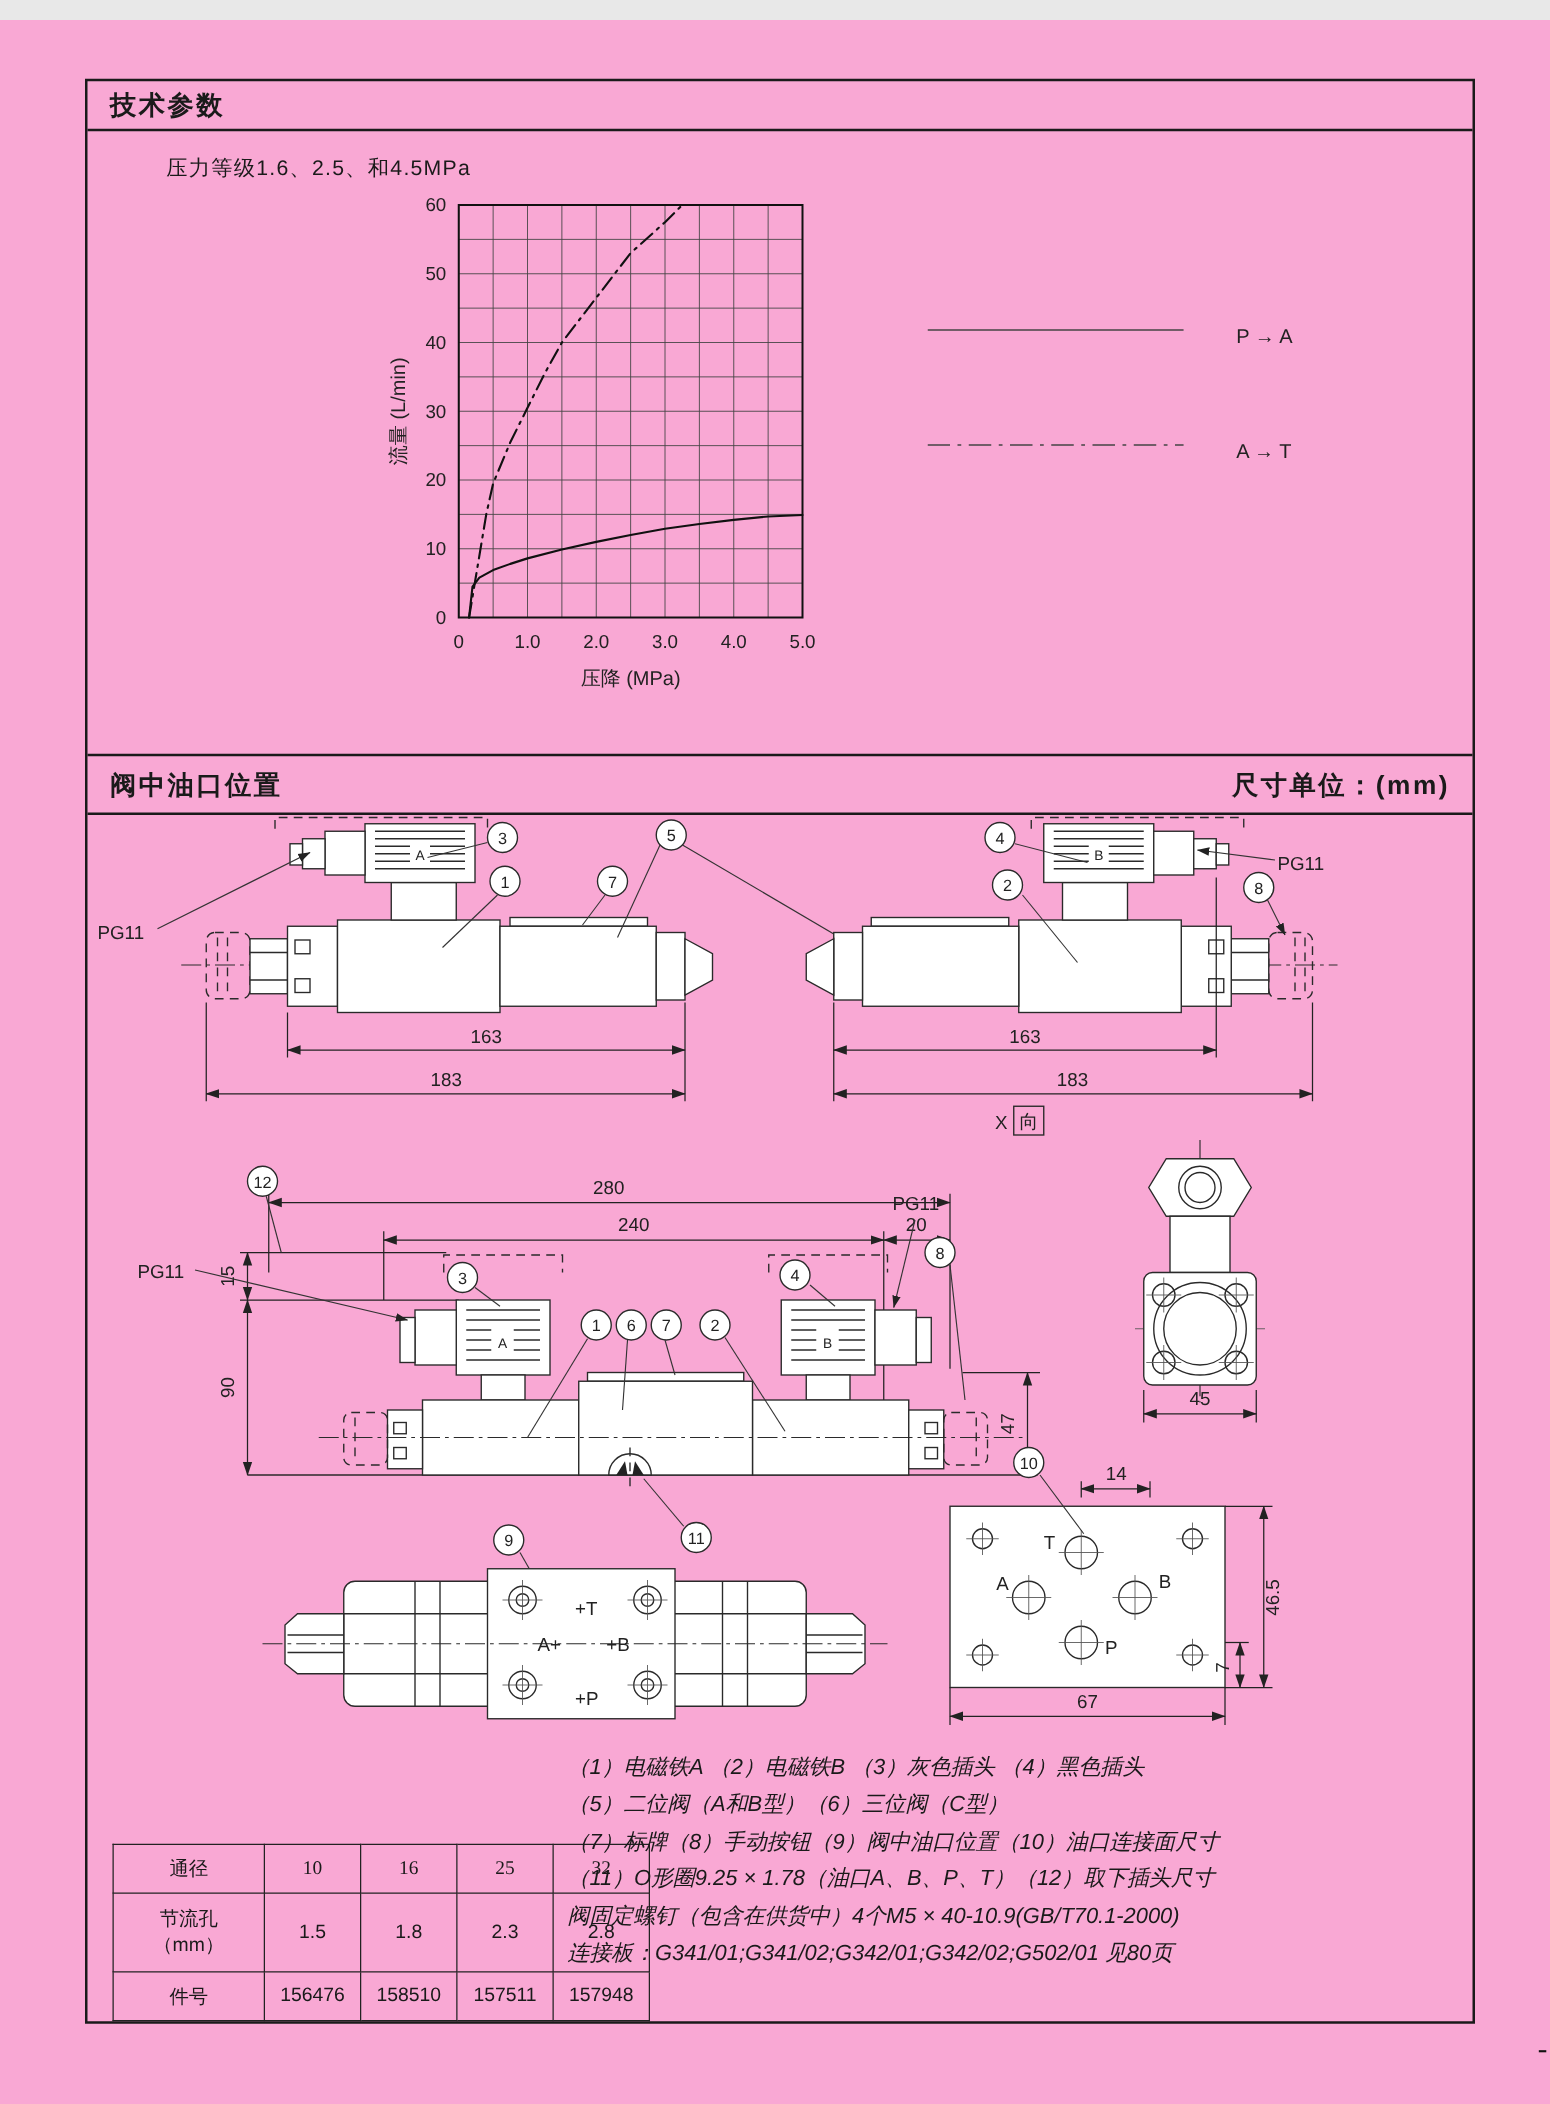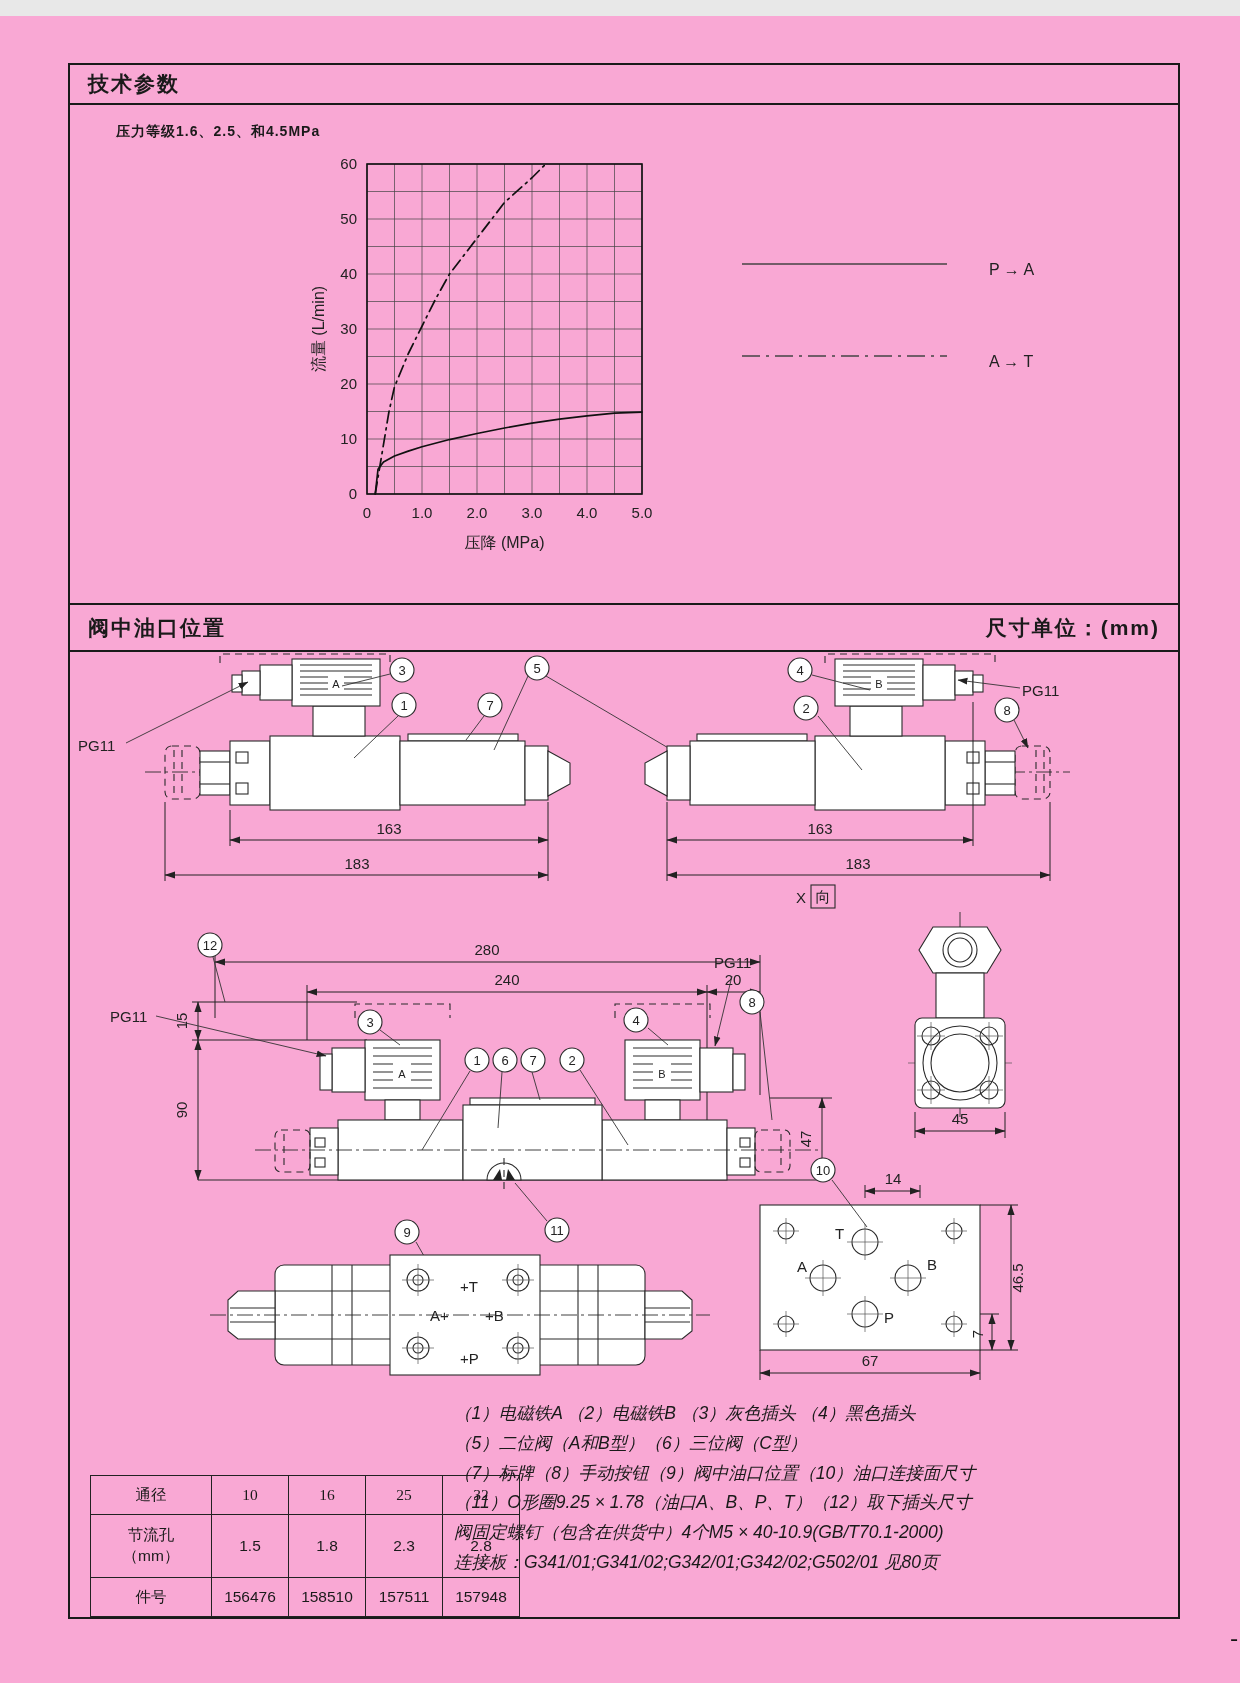--- a/index.html
+++ b/index.html
@@ -2,21 +2,21 @@
 <html><head>
 <meta charset="utf-8">
 <style>
   html,body{margin:0;padding:0;background:#e8e8e8;}
   .page{position:relative;width:1240px;height:1683px;background:#f9a8d4;margin:16px auto;
         font-family:"Liberation Sans","DejaVu Sans",sans-serif;color:#1a1a1a;overflow:hidden;}
   .content-box{position:absolute;left:68px;top:47px;width:1108px;height:1552px;border:2px solid #1a1a1a;}
   .sec-header{position:absolute;left:0;right:0;height:38px;border-bottom:2px solid #1a1a1a;
               display:flex;align-items:center;padding:0 18px;font-size:21px;font-weight:bold;letter-spacing:2px;}
   .sec2{top:538px;height:45px;border-top:2px solid #1a1a1a;justify-content:space-between;}
-  .pressure-note{position:absolute;left:46px;top:58px;font-size:14px;letter-spacing:1px;font-weight:bold;}
+  .pressure-note{position:absolute;left:63px;top:58px;font-size:17px;letter-spacing:1px;}
   #flow-chart{position:absolute;left:220px;top:73px;}
   .legend{position:absolute;left:672px;top:196px;}
   .legend-row{display:flex;height:8px;margin-bottom:84px;}
   .legend-label{margin-left:42px;font-size:16px;color:#222;white-space:nowrap;}
   #drawing-svg{position:absolute;left:0px;top:585px;}
   .s{fill:none;stroke:#2a2a2a;stroke-width:1.1;}
   .sf{fill:#ffffff;stroke:#2a2a2a;stroke-width:1.1;}
   .dash{stroke-dasharray:7 5;}
   .cl{stroke-dasharray:16 4 3 4;stroke-width:0.9;}
   .thin{stroke:#555;stroke-width:0.7;}

